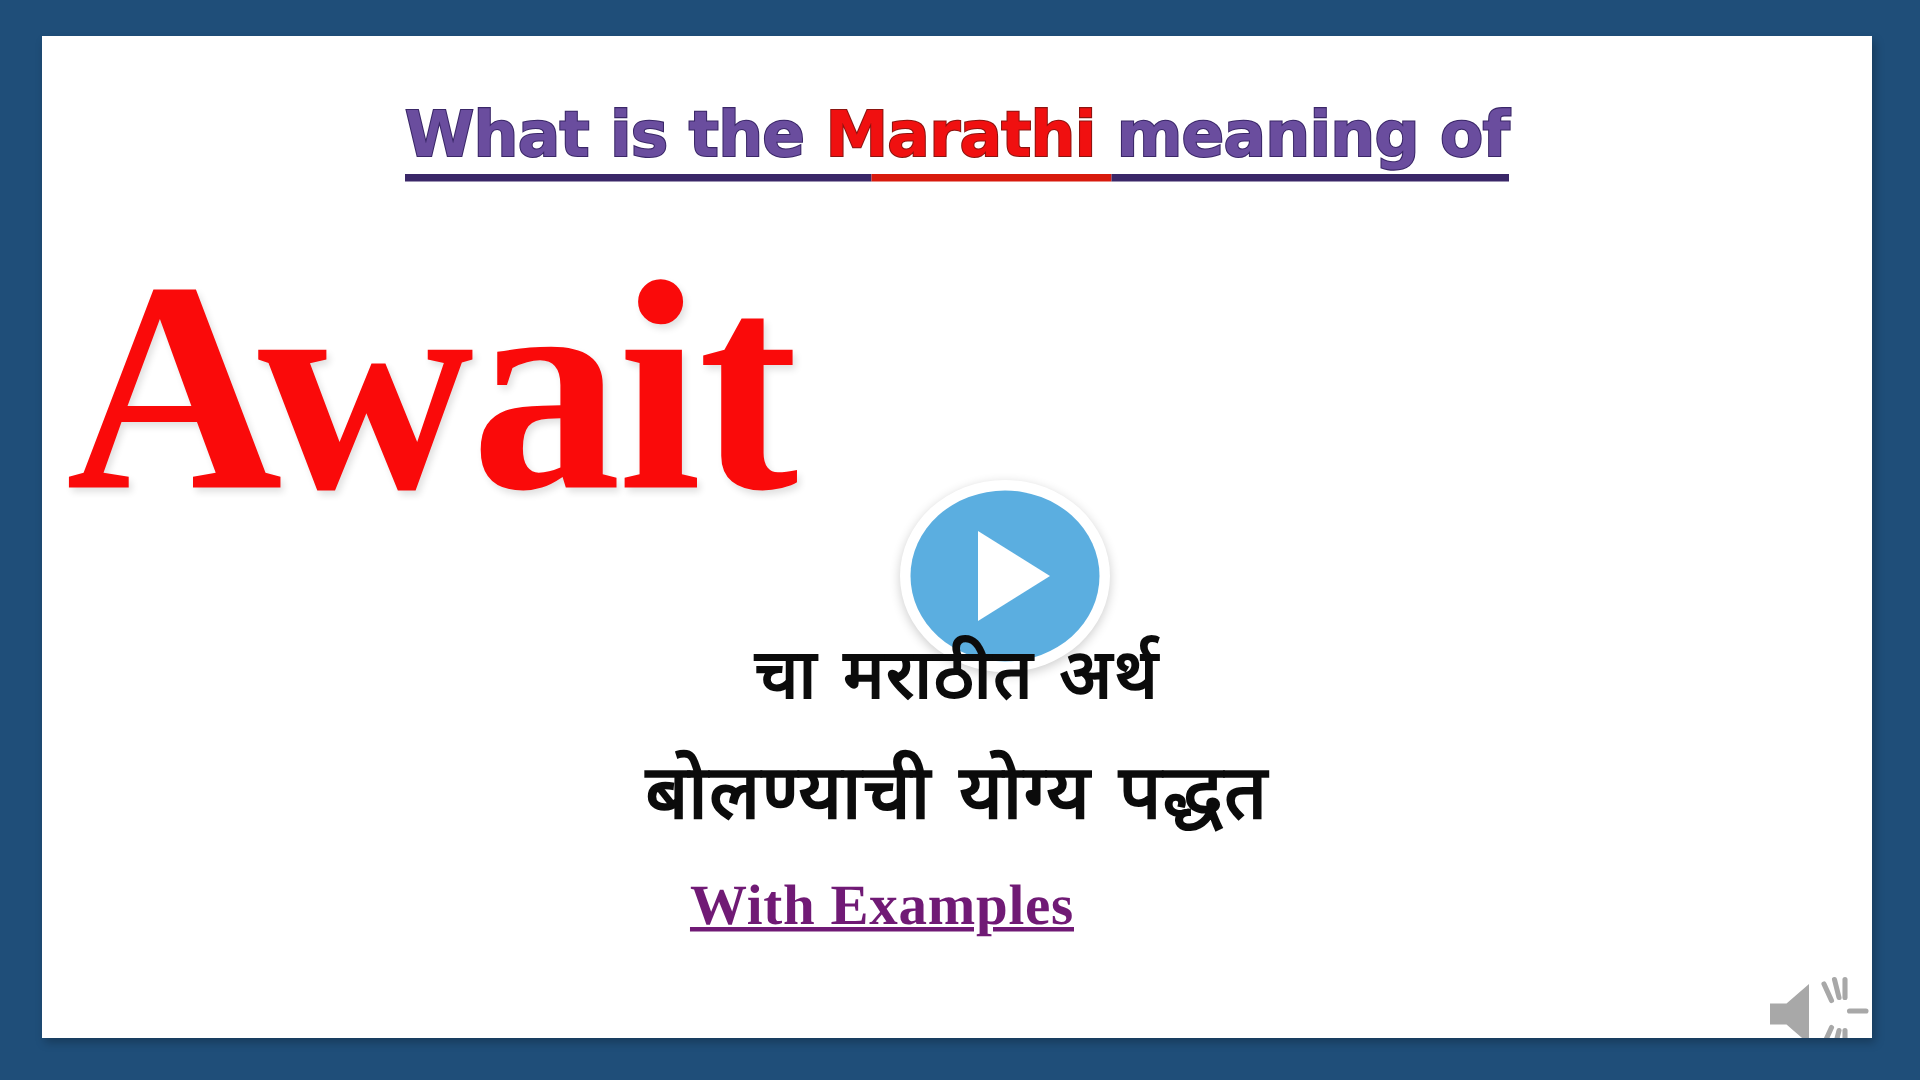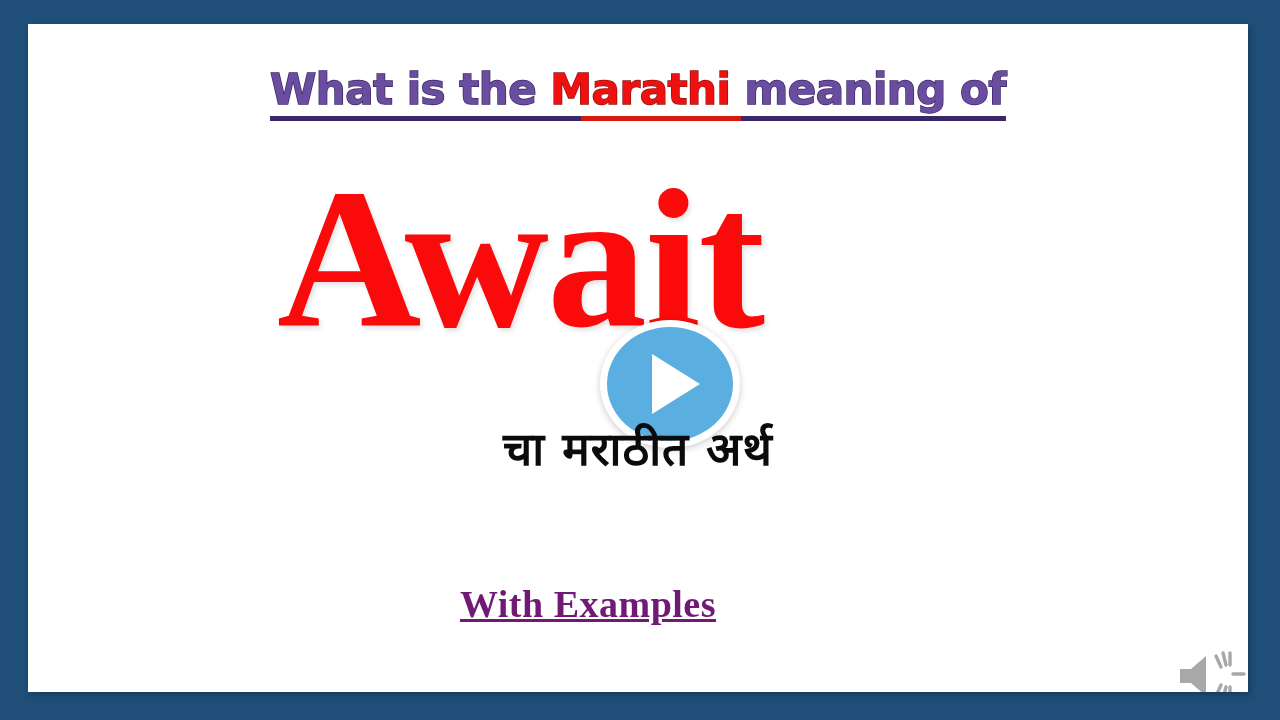--- a/index.html
+++ b/index.html
@@ -59,28 +59,28 @@
   }
   #rule-a { flex:0 0 42.2%; background:#3A2768; }
   #rule-b { flex:0 0 21.8%; background:#D81A0D; }
   #rule-c { flex:1 1 auto;  background:#3A2768; }
 
   
   #word {
     position:absolute;
     left:0; top:135px;
     width:984px;
-    text-align:center;
     font-family:"Liberation Serif", "DejaVu Serif", serif;
     font-weight:bold;
     font-size:200px;
     line-height:1.0;
     color:#FA0A0A;
     letter-spacing:-2px;
     text-shadow:2px 3px 5px rgba(0,0,0,0.12);
+    padding-left:16px;
   }
 
   
   #play-btn {
     position:absolute;
     left:572px; top:296px;
     width:140px; height:128px;
     border-radius:50%;
     background:#FFFFFF;
     display:flex; align-items:center; justify-content:center;
@@ -169,20 +169,21 @@
 
     <div id="word">Await</div>
 
     <div id="play-btn">
       <div id="play-disc">
         <div id="play-tri"></div>
       </div>
     </div>
 
     <div class="marathi" id="marathi-1">चा मराठीत अर्थ</div>
+    <div class="marathi" id="marathi-2">बोलण्याची योग्य पद्धत</div>
 
     <div id="with-examples">With Examples</div>
 
 
     <div id="speaker">
       <svg width="74" height="52" viewBox="0 0 74 52" aria-hidden="true">
         <g fill="#A8A8A8">
           <path d="M4 19 h11 L30 6 v40 L15 33 H4 Z"></path>
           <g stroke="#A8A8A8" stroke-width="3.4" stroke-linecap="round" fill="none">
             <line x1="40" y1="6" x2="45" y2="17"></line>

